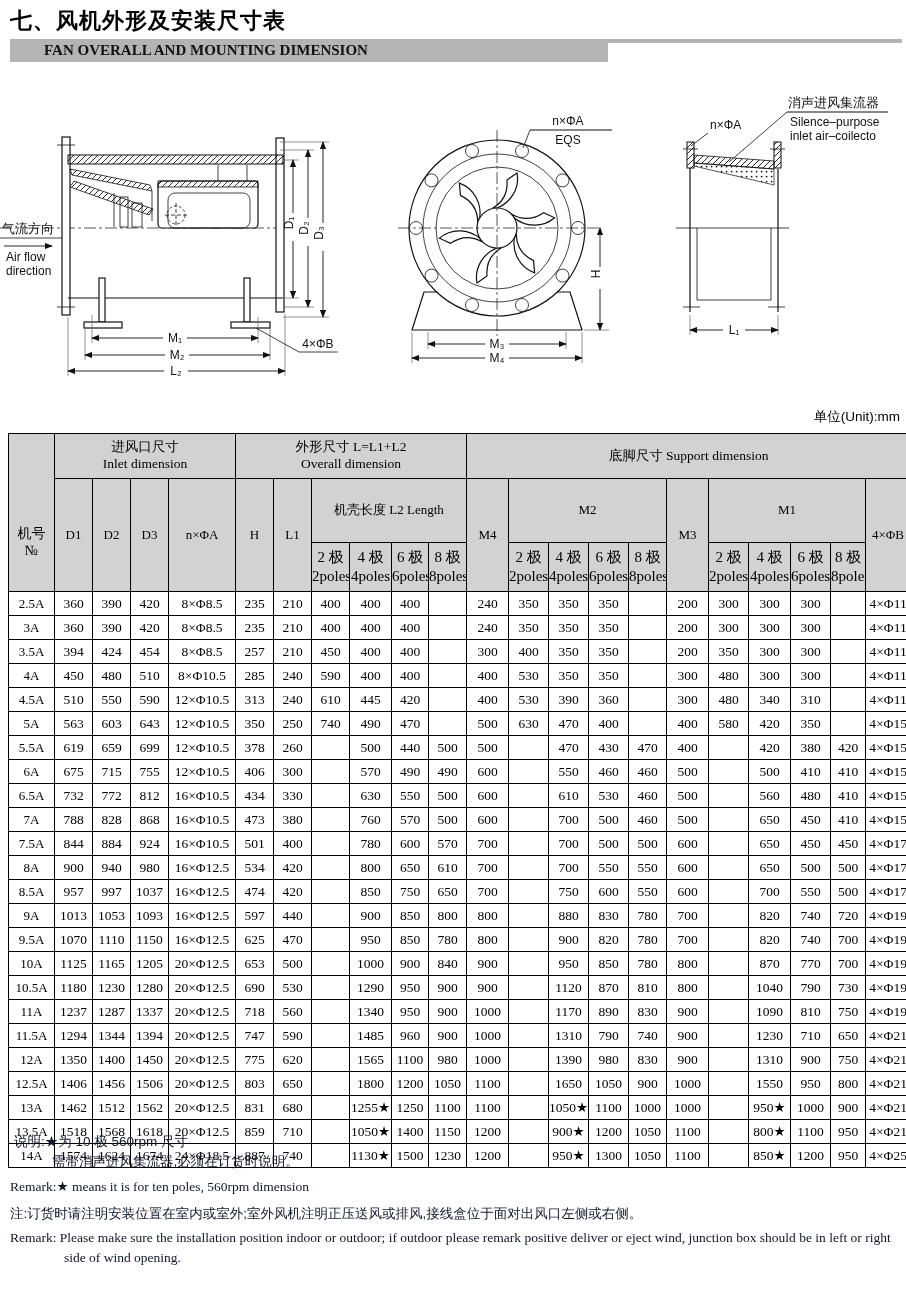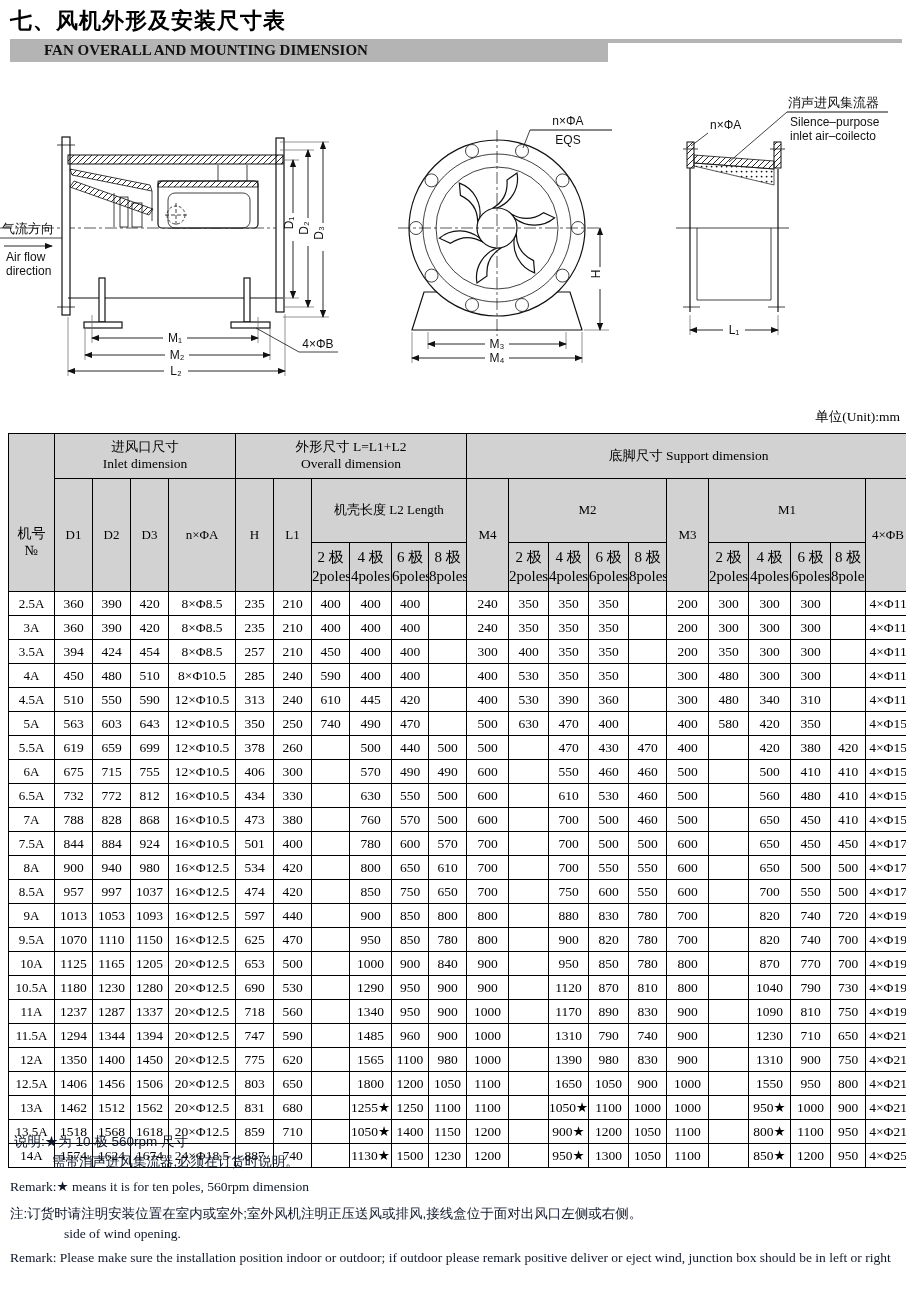--- a/index.html
+++ b/index.html
@@ -2,21 +2,21 @@
 <html><head>
 <meta charset="utf-8">
 <style>
   html,body{margin:0;padding:0;}
   body{width:906px;height:1292px;background:#fff;font-family:"Liberation Sans",sans-serif;}
   .page{position:relative;width:906px;height:1292px;background:#fff;overflow:hidden;}
   .page-title{position:absolute;left:10px;top:6px;font-size:22px;font-weight:bold;color:#000;letter-spacing:1px;}
   .subtitle-bar{position:absolute;left:10px;top:39px;width:598px;height:23px;background:#b4b4b4;}
   .subtitle-bar span{display:block;padding-left:34px;font-family:"Liberation Serif",serif;font-weight:bold;font-size:15px;line-height:23px;color:#111;}
   .subtitle-line{position:absolute;left:608px;top:39px;width:294px;height:4px;background:#b4b4b4;}
-  .unit-note{position:absolute;right:6px;top:408px;font-family:Liberation Serif, serif;font-size:13.5px;color:#000;text-align:center;}
+  .unit-note{position:absolute;right:6px;top:408px;font-family:Liberation Sans, sans-serif;font-size:13.5px;color:#000;text-align:center;}
   .drawings{position:absolute;left:0;top:85px;}
 
   .dim-table{position:absolute;left:8px;top:433px;}
   table{border-collapse:collapse;table-layout:fixed;width:894px;font-family:"Liberation Serif",serif;}
   th,td{border:1px solid #000;text-align:center;vertical-align:middle;padding:0;overflow:hidden;color:#000;}
   thead th{background:#d2d2d2;font-weight:normal;font-size:13px;white-space:pre-line;line-height:1.25;}
   .h1row th{height:44px;font-size:13.5px;}
   .h2row th{height:23px;}
   .h3row th{height:48px;font-size:15px;text-align:center;}
   th.model-head{font-size:14px;}
@@ -891,17 +891,17 @@
           </tr>
         </tbody>
     </table>
   </div>
 
   <div class="notes">
     <div class="note-cn n-cn1">说明:★为 10 极 560rpm 尺寸</div>
     <div class="note-cn n-cn2">需带消声进风集流器,必须在订货时说明。</div>
     <div class="note-en n-en1">Remark:★  means it is for ten poles, 560rpm dimension</div>
     <div class="note-cn n-cn3">注:订货时请注明安装位置在室内或室外;室外风机注明正压送风或排风,接线盒位于面对出风口左侧或右侧。</div>
+    <div class="note-en n-en3">Remark: Please make sure the installation position indoor or outdoor; if outdoor please remark positive deliver or eject wind, junction box should be in left or right</div>
     <div class="note-en n-en4">side of wind opening.</div>
-    <div class="note-en n-en3">Remark: Please make sure the installation position indoor or outdoor; if outdoor please remark positive deliver or eject wind, junction box should be in left or right</div>
   </div>
 
 </div>
 
 </body></html>

